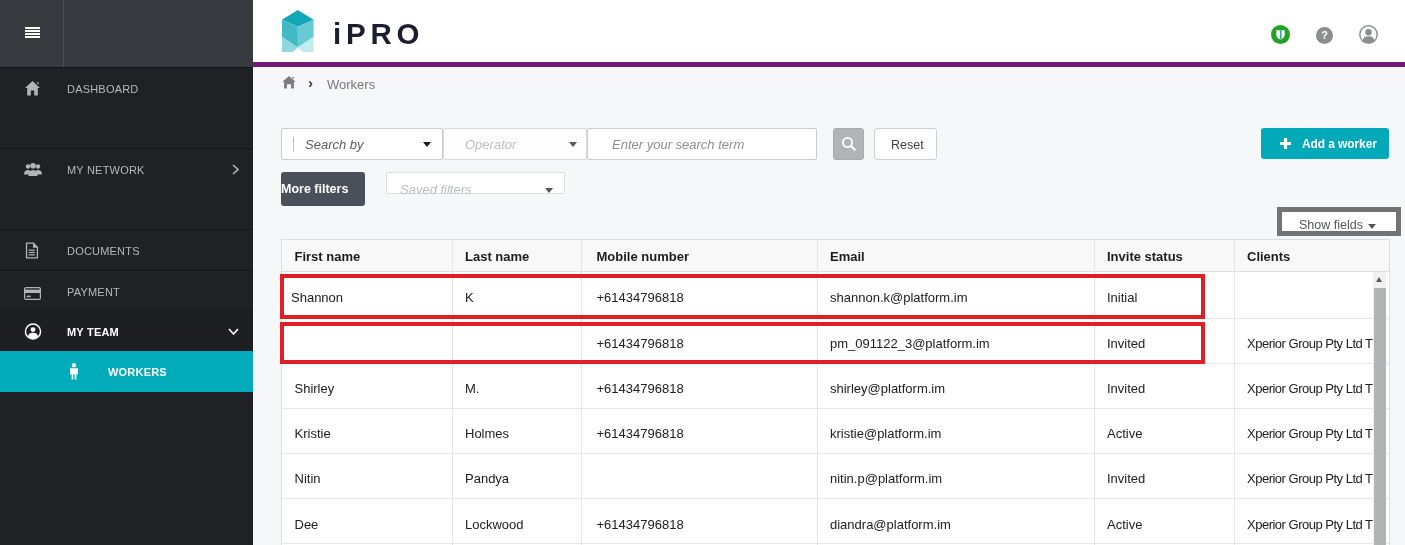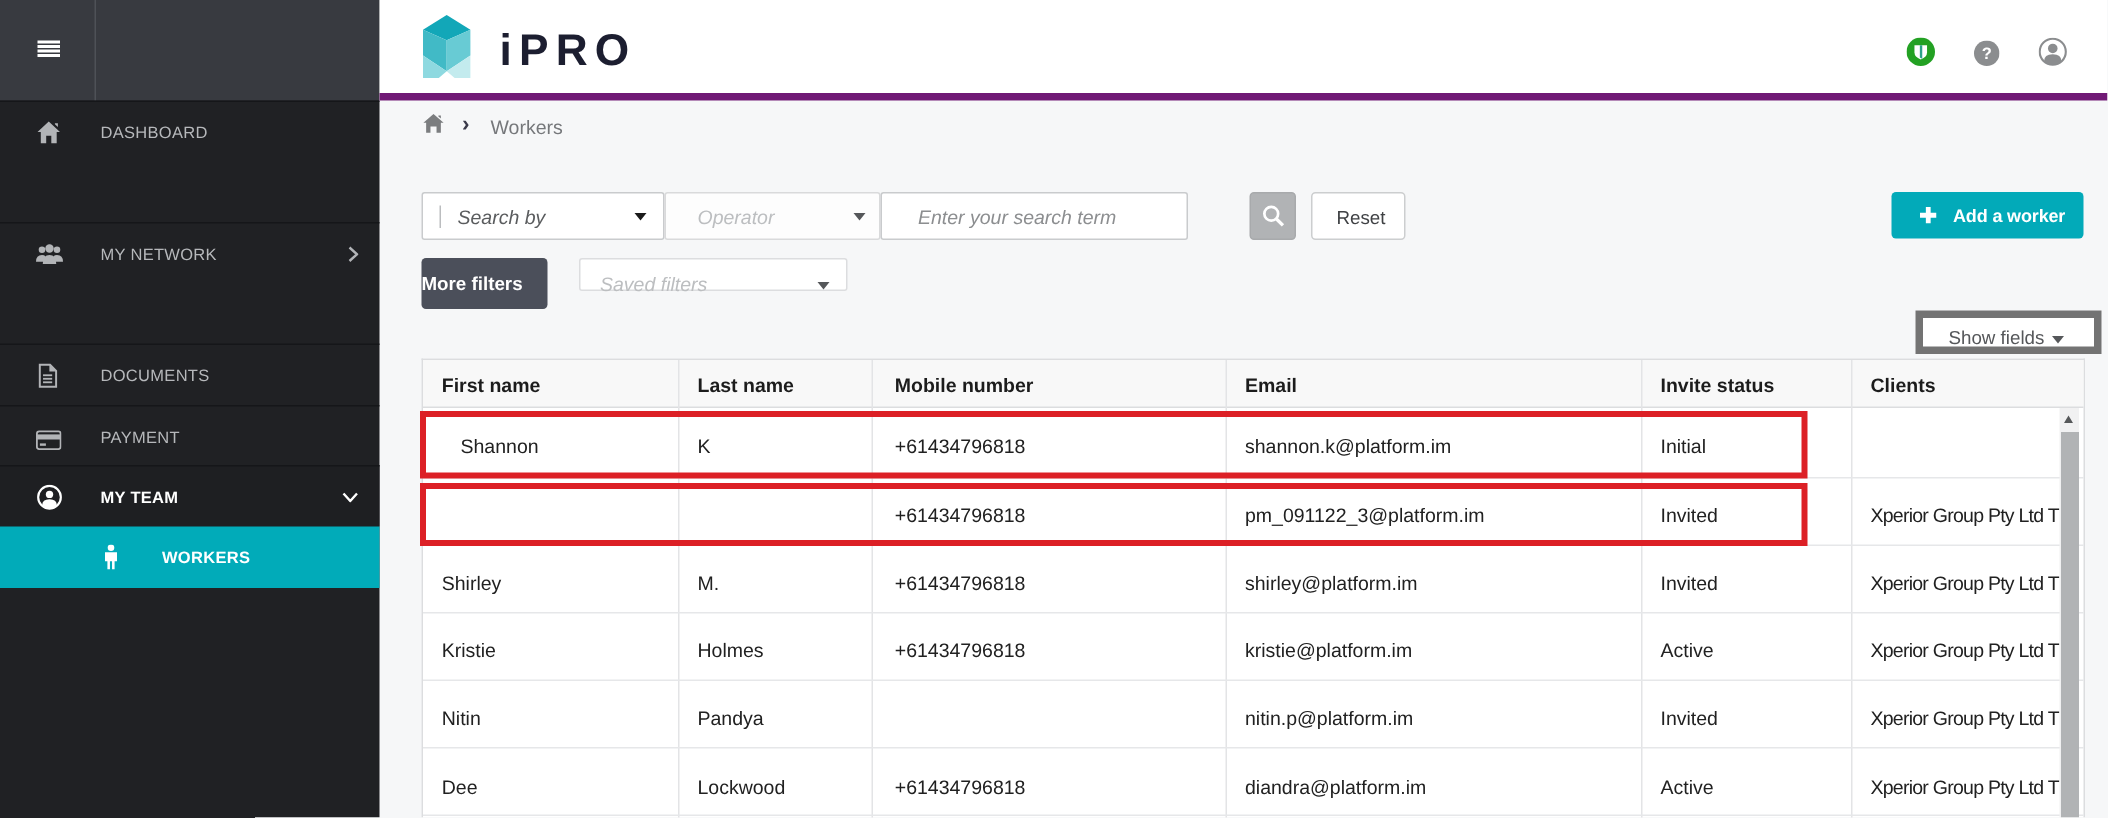--- a/index.html
+++ b/index.html
@@ -28,21 +28,21 @@
 #logo{position:absolute;left:29px;top:10px}
 #logotext{position:absolute;left:80px;top:19px;font-size:29.5px;line-height:1;font-weight:bold;letter-spacing:4.8px;color:#1c1e30}
 
 #crumb-home{position:absolute;left:282px;top:76px}
 #crumb-sep{position:absolute;left:308px;top:73.5px;color:#3a3a4a;font-size:15px;font-weight:bold}
 #crumb-txt{position:absolute;left:327px;top:76.5px;color:#75777a;font-size:13px}
 
 .box{position:absolute;background:#fff;border:1px solid #c9cbcd;border-radius:2px}
 #f-searchby{left:281px;top:128px;width:162px;height:32px}
 #f-operator{left:443px;top:128px;width:144px;height:32px;border-color:#d9dadb;background:#fdfdfd}
-#f-input{left:587px;top:128px;width:205px;height:32px;border-color:#c9cbcd}
+#f-input{left:587px;top:128px;width:230px;height:32px;border-color:#c9cbcd}
 #f-btn{left:833px;top:128px;width:31px;height:32px;background:#b1b3b5;border:1px solid #a8aaac;border-radius:3px}
 #f-reset{left:874px;top:128px;width:63px;height:32px;border-radius:3px;border-color:#cccecf}
 #f-more{left:281px;top:172px;width:84px;height:34px;background:#4b4f5a;border-radius:3px;color:#fff;font-weight:bold;font-size:12.5px;line-height:34px;position:absolute}
 #f-saved{left:386px;top:172px;width:179px;height:22px;border-color:#dcdddf}
 .ital{font-style:italic;font-size:13px}
 .ph1{color:#5a5c5e}
 .ph2{color:#bcbec0}
 .caret{position:absolute;width:0;height:0;border-left:4.5px solid transparent;border-right:4.5px solid transparent;border-top:5px solid #444}
 #f-addbtn{position:absolute;left:1261px;top:128px;width:128px;height:31px;background:#02aab9;border-radius:3px;color:#fff;font-weight:bold;font-size:12px;letter-spacing:-0.1px}
 #f-showfields{position:absolute;left:1277px;top:207px;width:124px;height:29px;background:#fff;border:5px solid #737373;font-size:12.5px;color:#55575a}
@@ -222,21 +222,21 @@
   <div class="vline" style="left:535px"></div>
   <div class="vline" style="left:812px"></div>
   <div class="vline" style="left:952px"></div>
   <div class="hline" style="top:77.5px"></div>
   <div class="hline" style="top:122.8px"></div>
   <div class="hline" style="top:168px"></div>
   <div class="hline" style="top:213.1px"></div>
   <div class="hline" style="top:258.2px"></div>
   <div class="hline" style="top:303.3px"></div>
 
-  <div class="cell" style="left:25px;top:50px">Shannon</div>
+  <div class="cell" style="left:9px;top:50px">Shannon</div>
   <div class="cell" style="left:183px;top:50px">K</div>
   <div class="cell" style="left:314.5px;top:50px">+61434796818</div>
   <div class="cell" style="left:548px;top:50px">shannon.k@platform.im</div>
   <div class="cell" style="left:825px;top:50px">Initial</div>
 
   <div class="cell" style="left:314.5px;top:95.5px">+61434796818</div>
   <div class="cell" style="left:548px;top:95.5px">pm_091122_3@platform.im</div>
   <div class="cell" style="left:825px;top:95.5px">Invited</div>
   <div class="cell" style="left:965px;top:95.5px;width:127px;overflow:hidden;letter-spacing:-0.5px">Xperior Group Pty Ltd TNC Pty</div>
 

